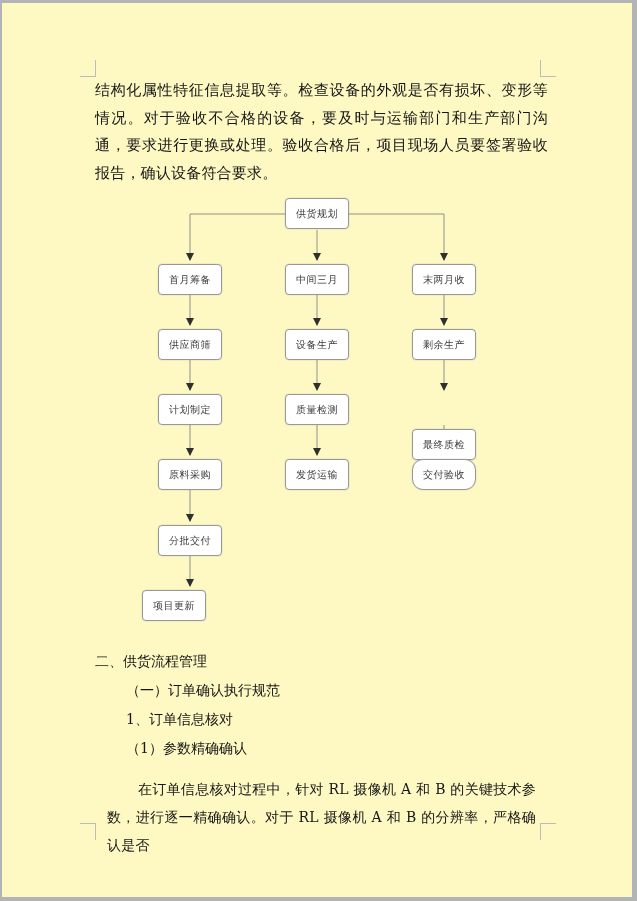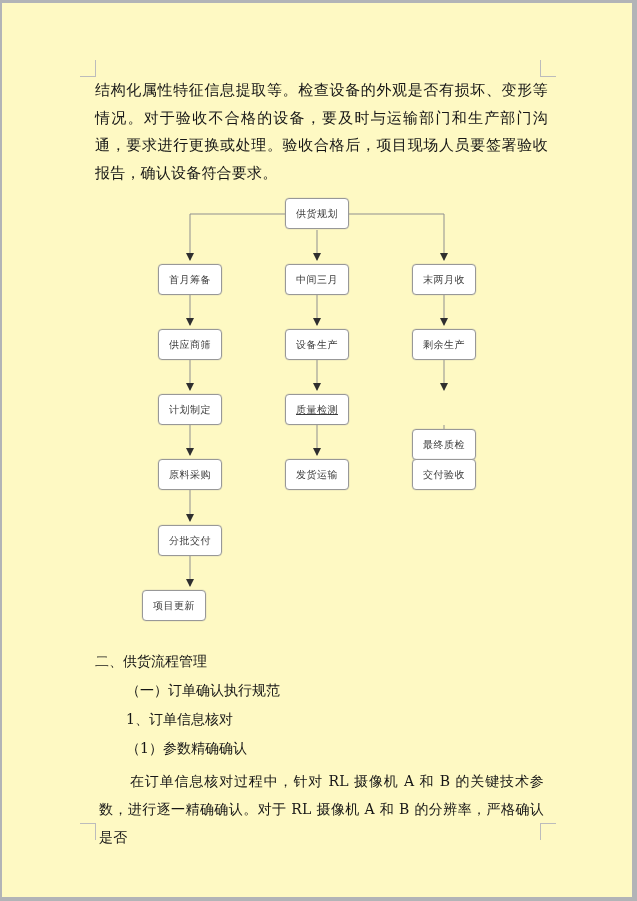--- a/index.html
+++ b/index.html
@@ -38,21 +38,21 @@
     box-shadow:0 0 0 0.5px rgba(160,160,160,.25);
   }
 
   .bottom-section{
     position:absolute;left:93px;top:644px;width:453px;
     font-size:14px;color:#161616;
   }
   .bottom-section .line{height:29px;line-height:29px;white-space:nowrap;}
   .bottom-section .indent{padding-left:31px;}
   .body-paragraph{
-    margin:4px;line-height:28px;text-align:justify;text-justify:inter-ideograph;
+    margin:12px;line-height:28px;text-align:justify;text-justify:inter-ideograph;
     text-indent:31px;letter-spacing:0.2px;
   }
 
   .page-number{
     position:absolute;left:0;top:839px;width:630px;text-align:center;
     font-size:10.5px;color:#8a8a8a;
   }
 </style>
 </head>
 <body>
@@ -98,27 +98,27 @@
 
     <div class="node" style="left:156px;top:261px;">首月筹备</div>
     <div class="node" style="left:156px;top:326px;">供应商筛</div>
     <div class="node" style="left:156px;top:391px;">计划制定</div>
     <div class="node" style="left:156px;top:456px;">原料采购</div>
     <div class="node" style="left:156px;top:522px;">分批交付</div>
     <div class="node" style="left:140px;top:587px;">项目更新</div>
 
     <div class="node" style="left:283px;top:261px;">中间三月</div>
     <div class="node" style="left:283px;top:326px;">设备生产</div>
-    <div class="node" style="left:283px;top:391px;text-decoration:underline;">质量检测</div>
+    <div class="node" style="left:283px;top:391px;">质量检测</div>
     <div class="node" style="left:283px;top:456px;">发货运输</div>
 
     <div class="node" style="left:410px;top:261px;">末两月收</div>
     <div class="node" style="left:410px;top:326px;text-align:center;">剩余生产</div>
     <div class="node" style="left:410px;top:391px;margin-top:35px;">最终质检</div>
-    <div class="node" style="left:410px;top:456px;">交付验收</div>
+    <div class="node" style="left:410px;top:456px;border-radius:11px;">交付验收</div>
   </div>
 
   <div class="bottom-section">
     <div class="line">二、供货流程管理</div>
     <div class="line indent">（一）订单确认执行规范</div>
     <div class="line indent">1、订单信息核对</div>
     <div class="line indent">（1）参数精确确认</div>
     <p class="body-paragraph">在订单信息核对过程中，针对 RL 摄像机 A 和 B 的关键技术参数，进行逐一精确确认。对于 RL 摄像机 A 和 B 的分辨率，严格确认是否</p>
   </div>
 

